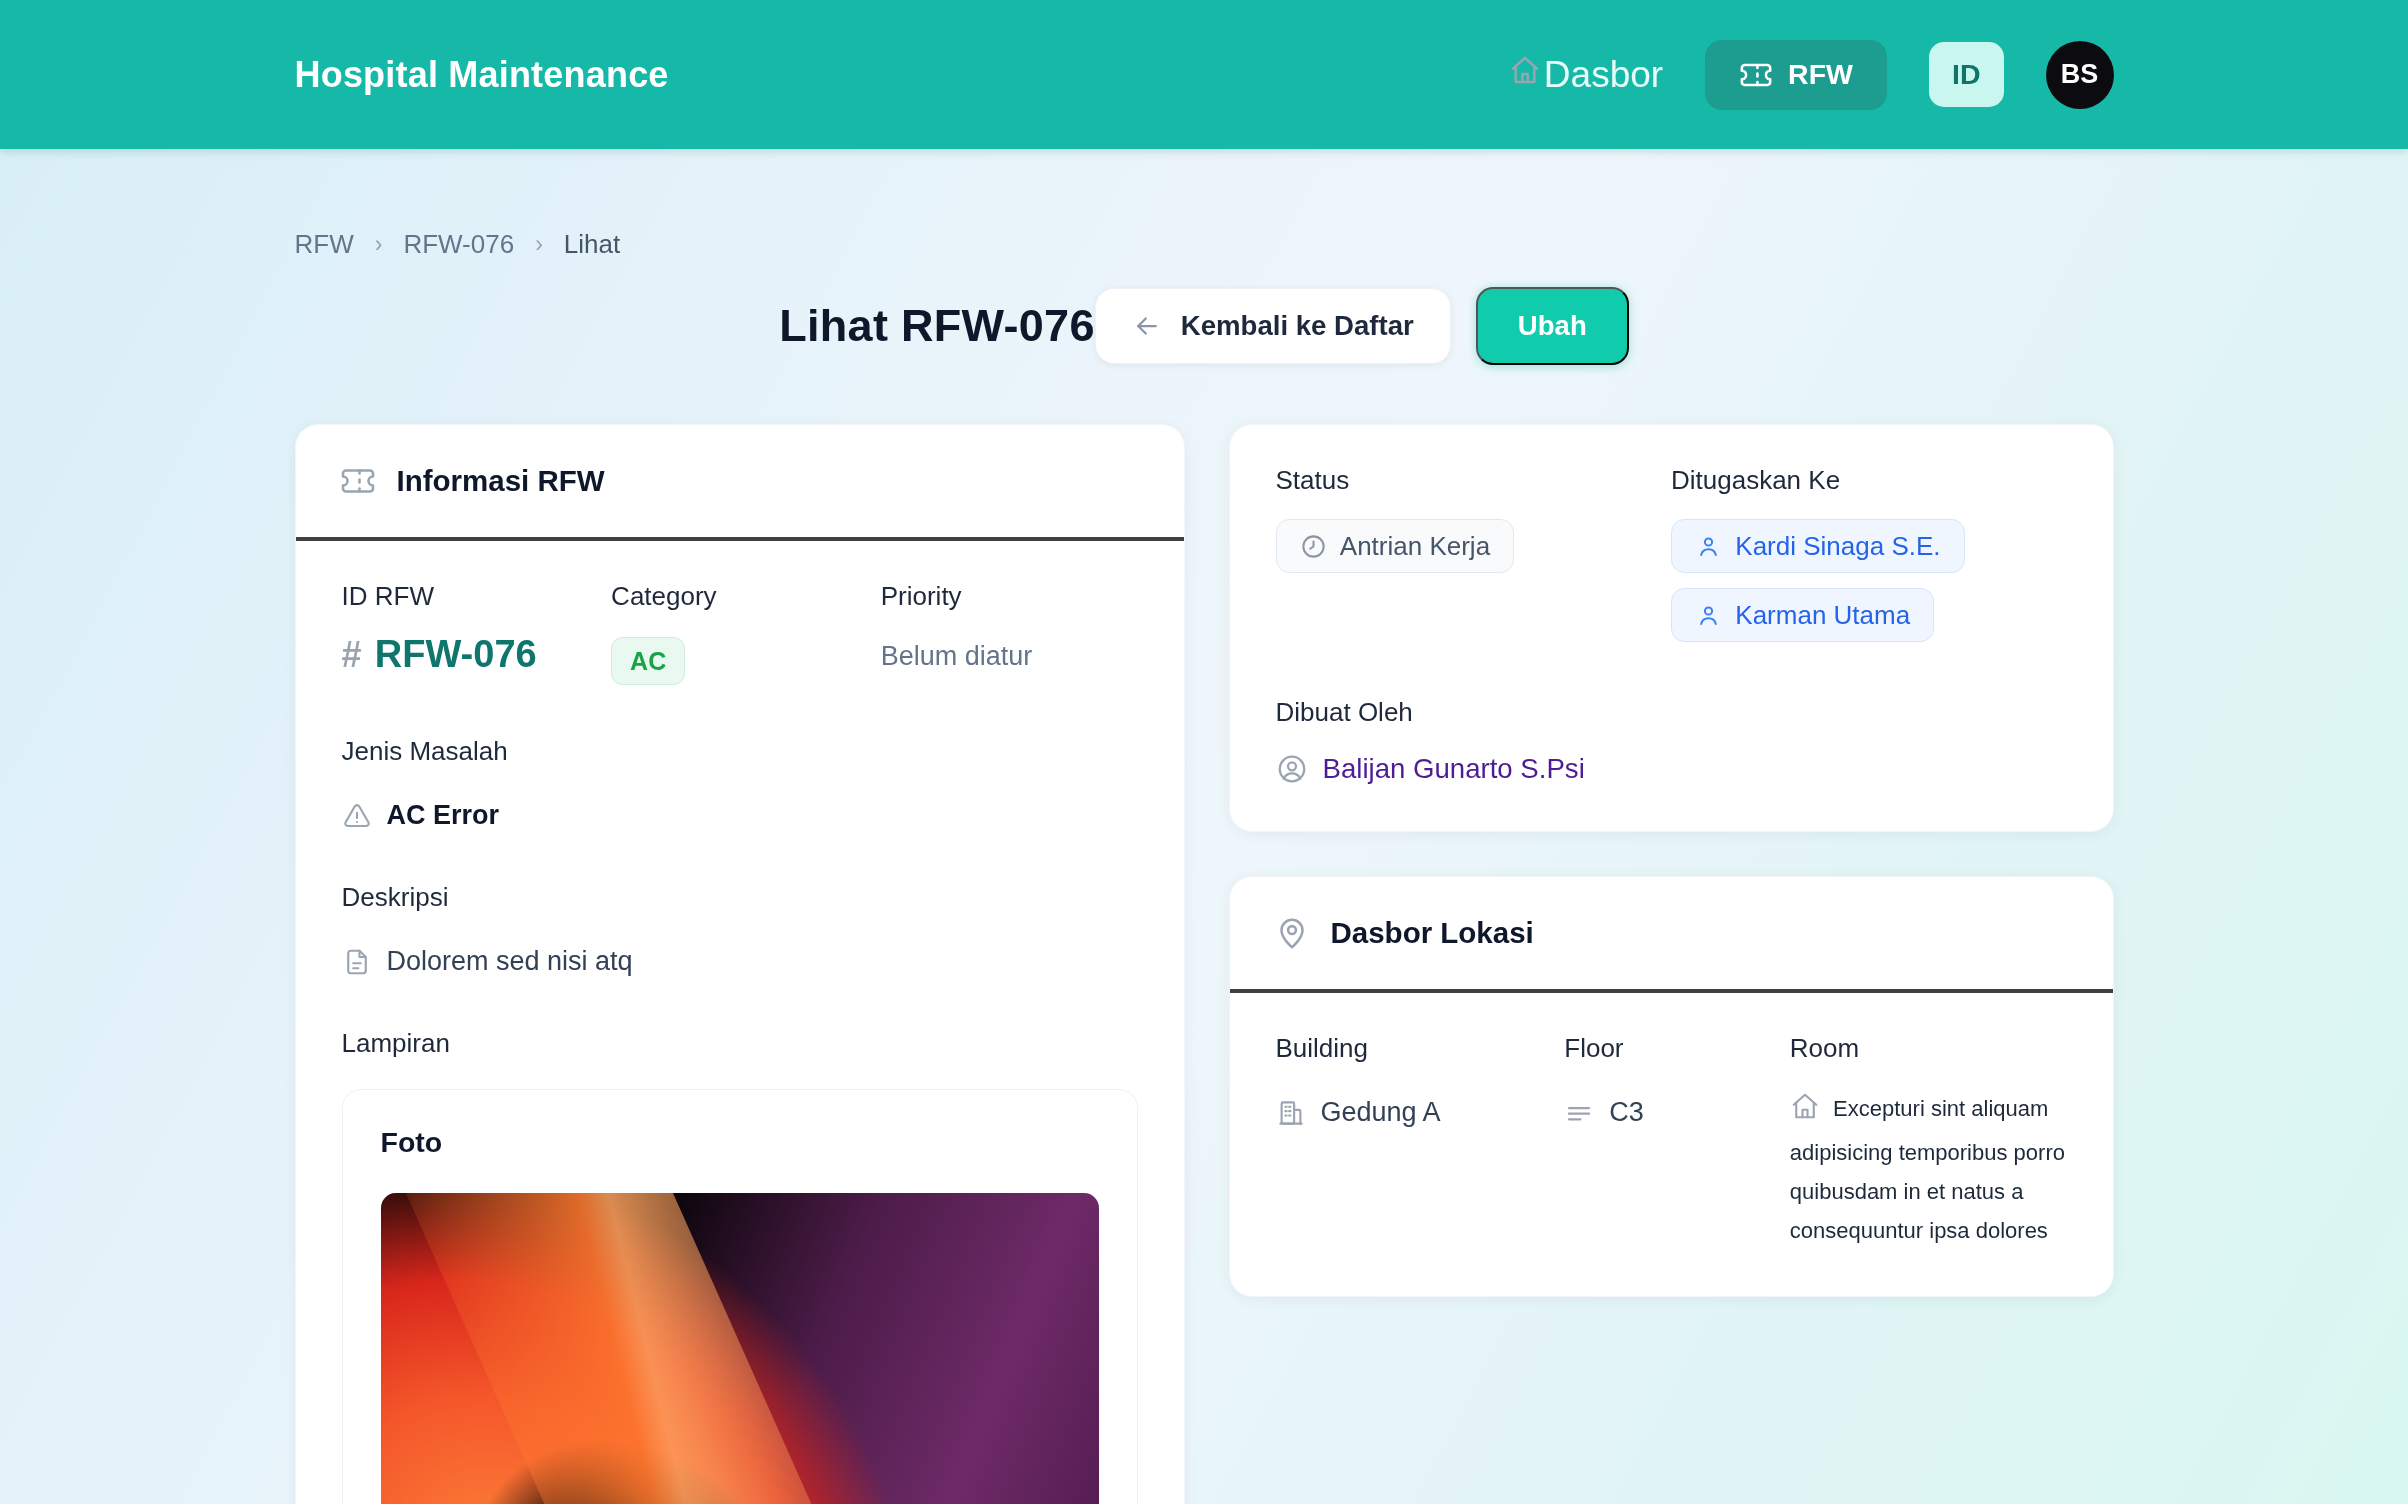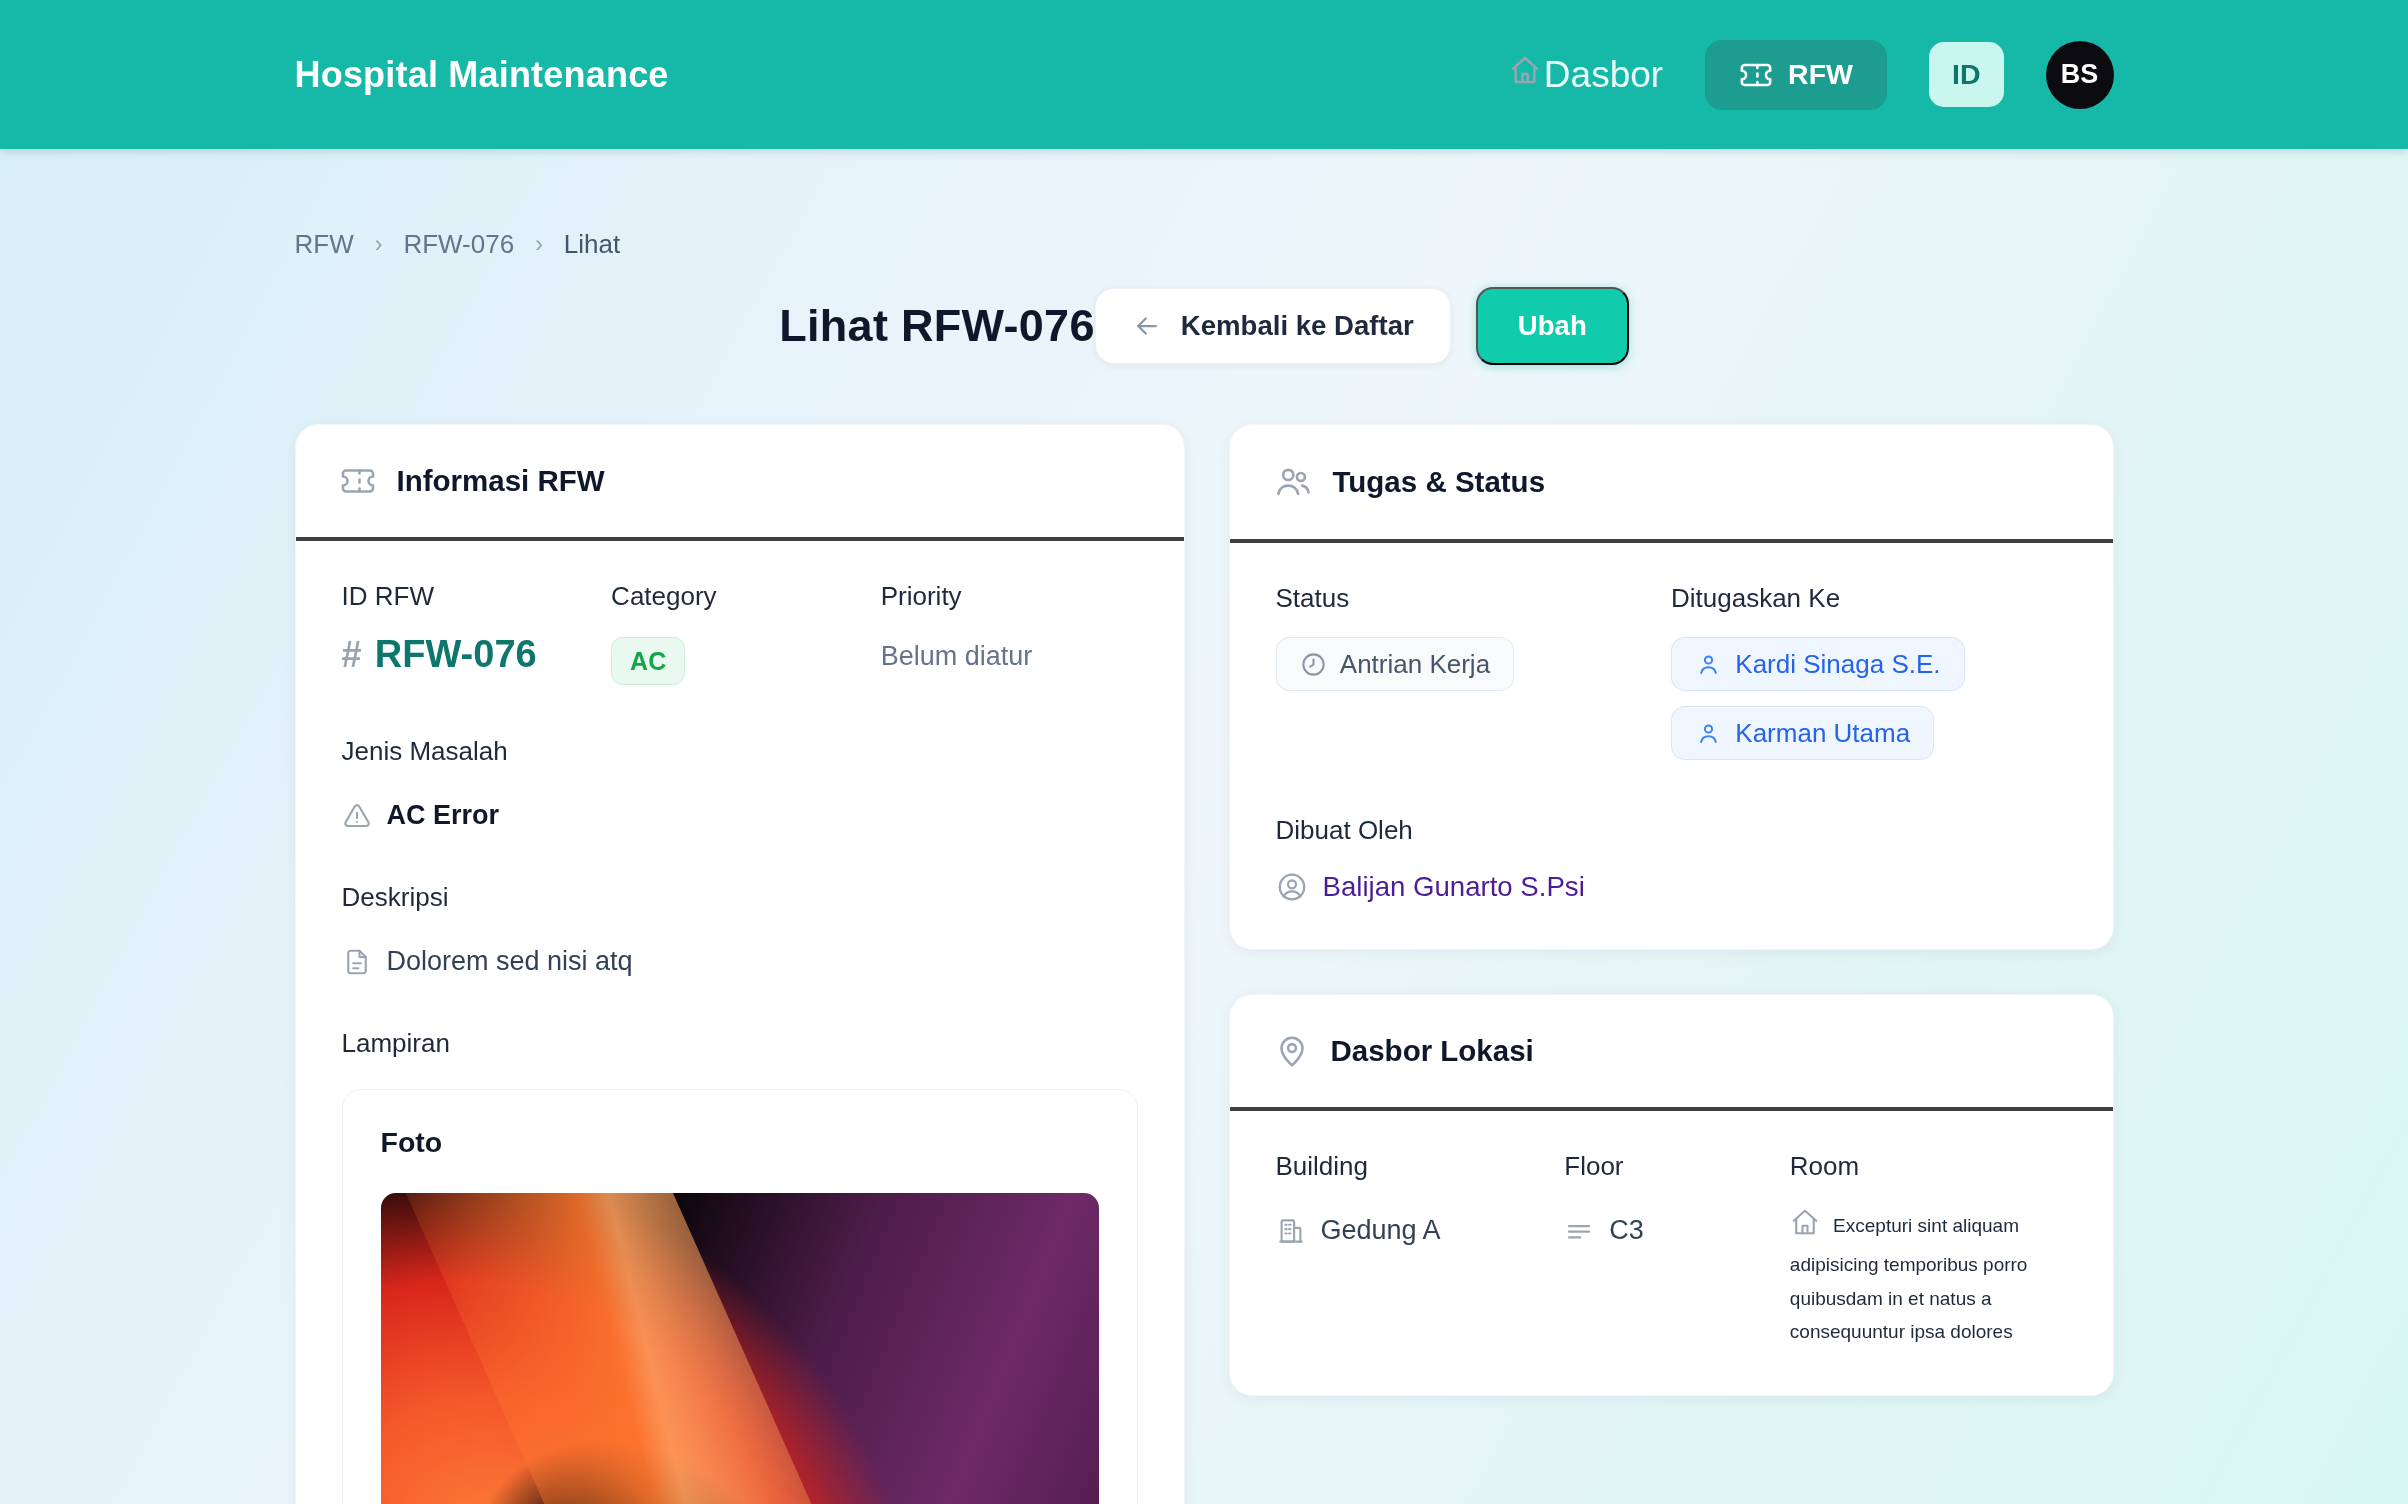--- a/index.html
+++ b/index.html
@@ -115,21 +115,21 @@
   .chip-blue { background: #eff6ff; border-color: #d5e5fc; color: #2563eb; }
   .chip-blue .ficon { color: #3b82f6; }
   .chips-stack { display: flex; flex-direction: column; align-items: flex-start; gap: 15px; margin-top: 23px; }
   .mt-badge { margin-top: 23px; }
   .creator { display: flex; align-items: center; gap: 15px; margin-top: 25px; font-size: 27.6px; color: #4c1d95; }
   .creator .ficon { color: #9aa5b1; }
   .section-gap { margin-top: 55px; }
 
   
   .loc-grid { display: grid; grid-template-columns: 1.02fr 0.78fr 1.05fr; column-gap: 20px; }
-  .room-text { margin-top: 25px; font-size: 19px; color: #1e293b; line-height: 1.78; }
+  .room-text { margin-top: 25px; font-size: 22px; color: #1e293b; line-height: 1.78; }
   .room-text .ficon-inline { display: inline-block; vertical-align: -4.8px; margin-right: 13.3px; color: #9aa5b1; }
 </style>
 </head>
 <body>
 
 <div class="header">
   <div class="container">
     <div class="app-title">Hospital Maintenance</div>
     <div class="nav">
       <div class="nav-link">
@@ -262,31 +262,20 @@
                 </div>
               </div>
             </div>
           </div>
         </div>
       </div>
 
       <div class="col">
 
         <div class="card">
-          <div class="card-header">
-            <span class="hicon">
-              <svg width="38" height="38" viewBox="0 0 24 24" fill="none" stroke="currentColor" stroke-width="1.7" stroke-linecap="round" stroke-linejoin="round">
-                  <circle cx="9" cy="7.5" r="3.2"></circle>
-                  <path d="M2.8 19.5c.6-3.3 3.1-5.2 6.2-5.2s5.6 1.9 6.2 5.2"></path>
-                  <circle cx="17" cy="8.8" r="2.5"></circle>
-                  <path d="M17.8 14.3c2.3.5 3.6 2 4 4.2"></path>
-                </svg>
-            </span>
-            <span class="card-title">Tugas &amp; Status</span>
-          </div>
           <div class="card-body">
             <div class="row-2">
               <div>
                 <div class="field-label">Status</div>
                 <span class="chip mt-badge">
                   <span class="ficon">
                     <svg width="27" height="27" viewBox="0 0 24 24" fill="none" stroke="currentColor" stroke-width="1.8" stroke-linecap="round" stroke-linejoin="round">
                         <circle cx="12" cy="12" r="9"></circle>
                         <path d="M12 7.5V12l-3 2"></path>
                       </svg>

